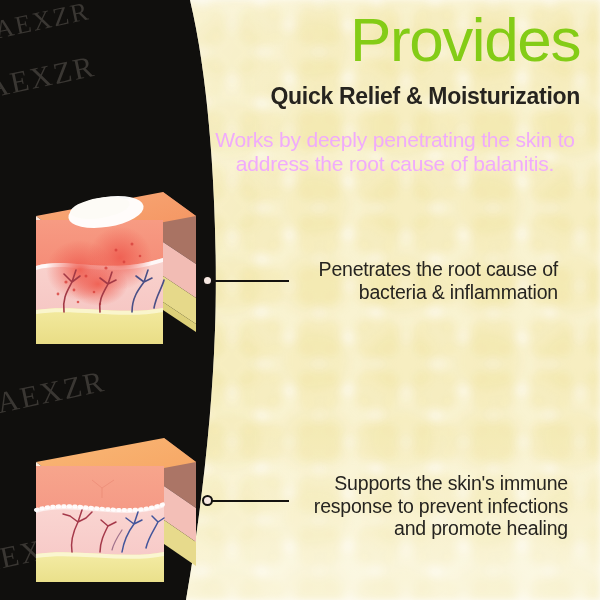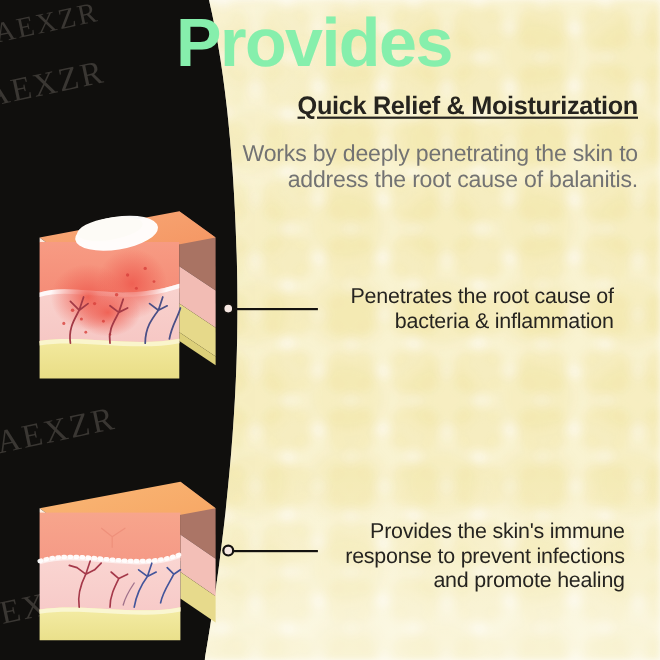--- a/index.html
+++ b/index.html
@@ -41,34 +41,35 @@
   .cream-sheen{
     position:absolute;inset:0;
     background:
       linear-gradient(115deg, rgba(255,255,255,.55) 0%, rgba(255,255,255,0) 42%),
       linear-gradient(0deg, rgba(255,255,252,.45) 0%, rgba(255,255,250,0) 30%);
   }
 
   
   .headline{
     position:absolute;right:20px;top:8px;width:420px;
-    font-size:62px;line-height:1.02;font-weight:700;
-    color:#86efac;letter-spacing:-1.4px;
+    text-align:right;
+    font-size:62px;line-height:1.02;font-weight:400;
+    color:#84cc16;letter-spacing:-1.4px;
   }
   .subhead{
     position:absolute;right:20px;top:84px;width:420px;
     text-align:right;
     font-size:23px;line-height:1.1;font-weight:700;
-    color:#26241f;letter-spacing:-.3px;text-decoration:underline;
+    color:#26241f;letter-spacing:-.3px;
   }
   .intro{
     position:absolute;right:20px;top:128px;width:370px;
-    text-align:right;
+    text-align:center;
     font-size:21px;line-height:1.16;font-weight:400;
-    color:#737373;letter-spacing:-.2px;
+    color:#f0abfc;letter-spacing:-.2px;
   }
 
   .callout-text{
     position:absolute;
     font-size:19.5px;line-height:1.16;font-weight:400;
     color:#262420;letter-spacing:-.2px;text-align:right;
   }
   .callout-1{left:288px;top:258px;width:270px;}
   .callout-2{left:288px;top:472px;width:280px;}
 
@@ -243,15 +244,15 @@
   <div class="connector conn-1">
     <span class="dot"></span>
     <span class="line"></span>
   </div>
   <div class="connector conn-2">
     <span class="dot"></span>
     <span class="line"></span>
   </div>
 
   <div class="callout-text callout-1">Penetrates the root cause of bacteria &amp; inflammation</div>
-  <div class="callout-text callout-2">Provides the skin's immune response to prevent infections and promote healing</div>
+  <div class="callout-text callout-2">Supports the skin's immune response to prevent infections and promote healing</div>
 
 </div>
 
 </body></html>

